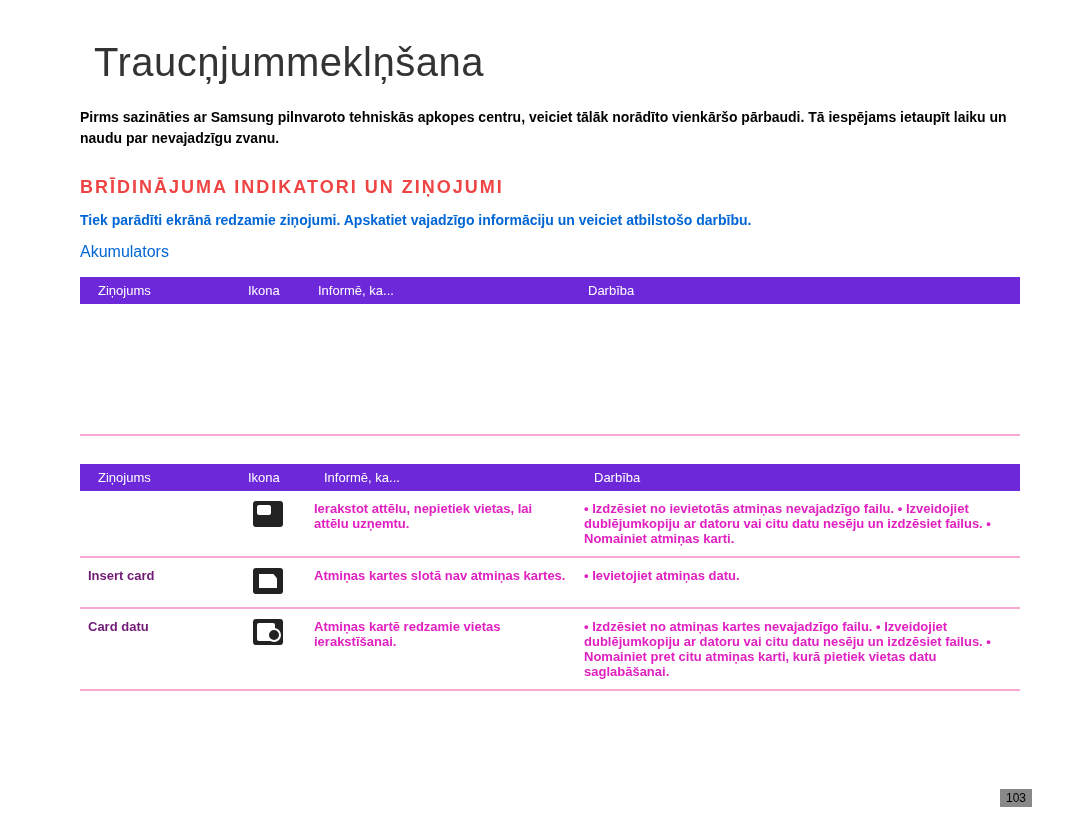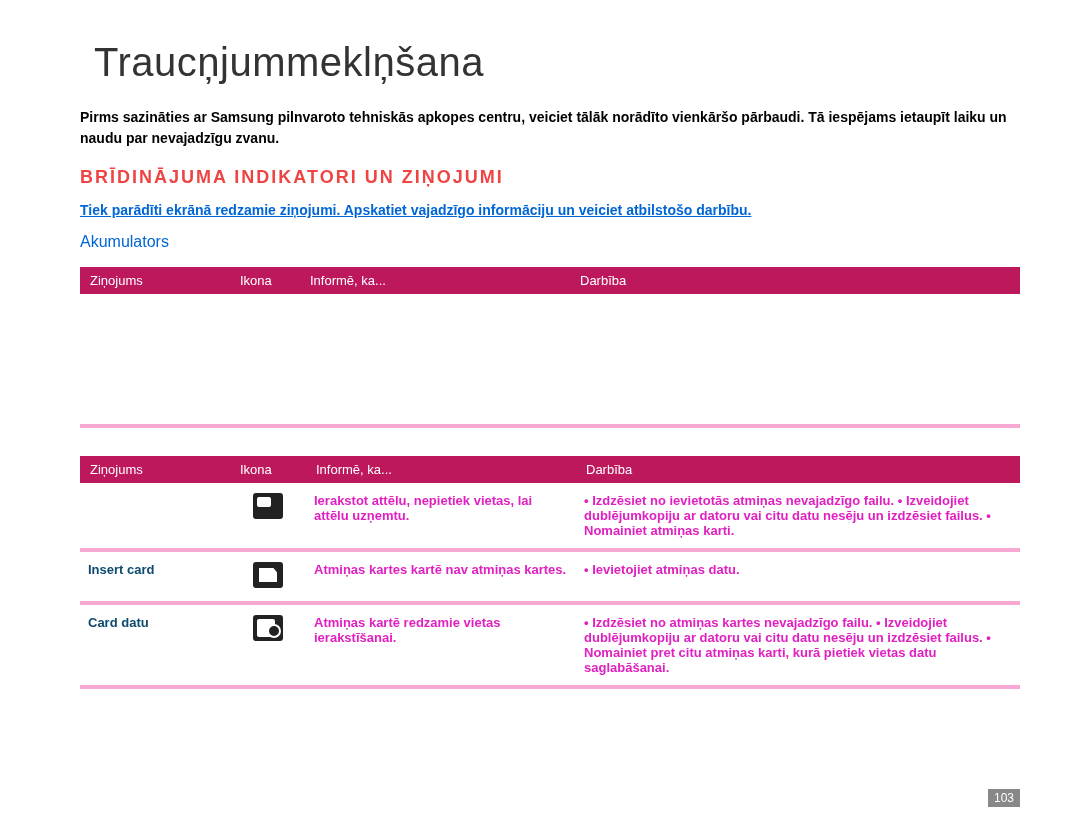--- a/index.html
+++ b/index.html
@@ -15,62 +15,61 @@
     font-size: 40px;
     font-weight: 300;
     letter-spacing: 0.5px;
     margin: 0 0 22px 14px;
     color: #333;
   }
   .intro {
     font-size: 14px;
     font-weight: bold;
     line-height: 1.5;
-    margin-bottom: 18px;
+    margin-bottom: 28px;
   }
   h2 {
     font-size: 18px;
     letter-spacing: 2px;
     font-weight: 600;
     margin: 10px 0 12px 0;
     color: #ef4444;
     text-transform: uppercase;
   }
   .note {
     font-size: 14px;
     font-weight: bold;
     color: #0066d6;
     margin-bottom: 15px;
-    text-decoration: underline;
   }
   h3 {
     font-size: 16px;
     font-weight: 400;
     color: #0066d6;
     margin: 14px 0 16px 0;
   }
   table {
     width: 100%;
     border-collapse: collapse;
     font-size: 13px;
     margin-bottom: 28px;
   }
   thead th {
-    background: #be185d;
+    background: #6d28d9;
     color: #fff;
     font-weight: 400;
     text-align: left;
-    padding: 6px 10px;
+    padding: 6px 18px;
   }
   tbody td {
     padding: 10px 8px;
     vertical-align: top;
-    border-bottom: 4px solid #f9a8d4;
-  }
-  td.msg, td.action, td.icon { color: #0c4a6e; font-weight: bold; }
+    border-bottom: 2px solid #f9a8d4;
+  }
+  td.msg, td.action, td.icon { color: #701a75; font-weight: bold; }
   td.msg-normal, td.action-normal { color: #e020c0; font-weight: bold; }
   td.icon { width: 60px; text-align: center; }
   .icon-box {
     display: inline-block;
     width: 30px;
     height: 26px;
     background: #222;
     border-radius: 3px;
     position: relative;
   }
@@ -102,25 +101,25 @@
     content: "";
     position: absolute;
     top: 9px; left: 14px;
     width: 10px; height: 10px;
     border-radius: 50%;
     background: #222;
     border: 2px solid #fff;
   }
   .page-num {
     position: absolute;
-    right: 60px;
+    right: 48px;
     bottom: 20px;
     font-size: 12px;
     background: #888;
-    color: #ffffff;
+    color: #000000;
     padding: 2px 6px;
   }
   col.c1 { width: 150px; }
   col.c2 { width: 70px; }
   col.c3 { width: 270px; }
   .blank-row td { height: 110px; }
 </style>
 </head>
 <body>
 
@@ -177,21 +176,21 @@
   <tbody>
     <tr>
       <td class="msg"></td>
       <td class="icon"><span class="icon-box icon-sd"></span></td>
       <td class="msg-normal">Ierakstot attēlu, nepietiek vietas, lai attēlu uzņemtu.</td>
       <td class="action-normal">• Izdzēsiet no ievietotās atmiņas nevajadzīgo failu. • Izveidojiet dublējumkopiju ar datoru vai citu datu nesēju un izdzēsiet failus. • Nomainiet atmiņas karti.</td>
     </tr>
     <tr>
       <td class="msg">Insert card</td>
       <td class="icon"><span class="icon-box icon-insert"></span></td>
-      <td class="msg-normal">Atmiņas kartes kartē nav atmiņas kartes.</td>
+      <td class="msg-normal">Atmiņas kartes slotā nav atmiņas kartes.</td>
       <td class="action-normal">• Ievietojiet atmiņas datu.</td>
     </tr>
     <tr>
       <td class="msg">Card datu</td>
       <td class="icon"><span class="icon-box icon-full"></span></td>
       <td class="msg-normal">Atmiņas kartē redzamie vietas ierakstīšanai.</td>
       <td class="action-normal">• Izdzēsiet no atmiņas kartes nevajadzīgo failu. • Izveidojiet dublējumkopiju ar datoru vai citu datu nesēju un izdzēsiet failus. • Nomainiet pret citu atmiņas karti, kurā pietiek vietas datu saglabāšanai.</td>
     </tr>
   </tbody>
 </table>

